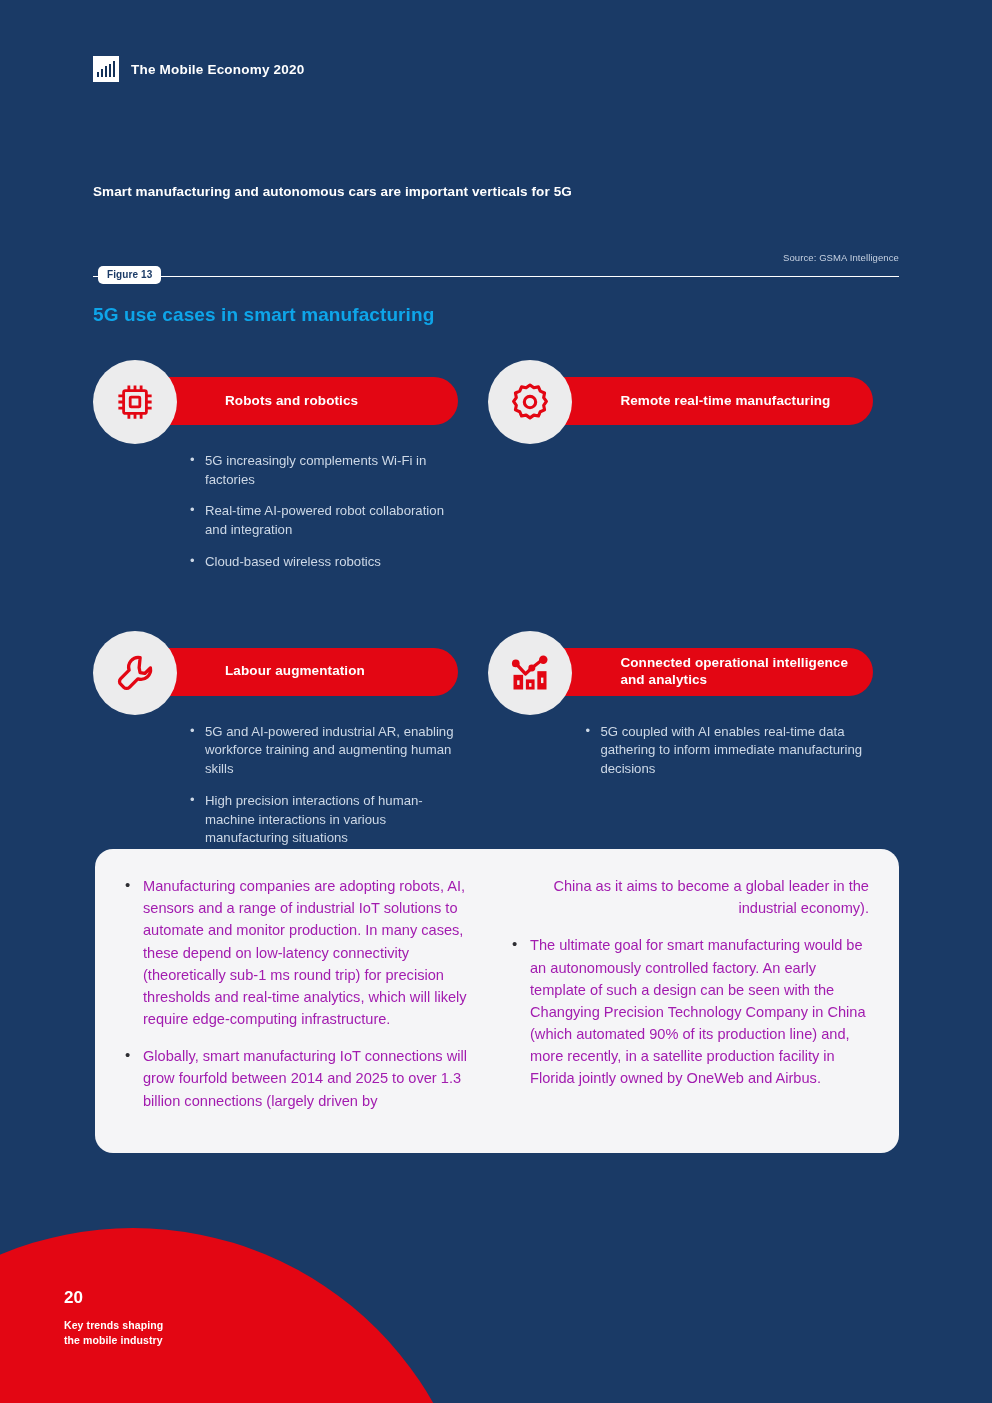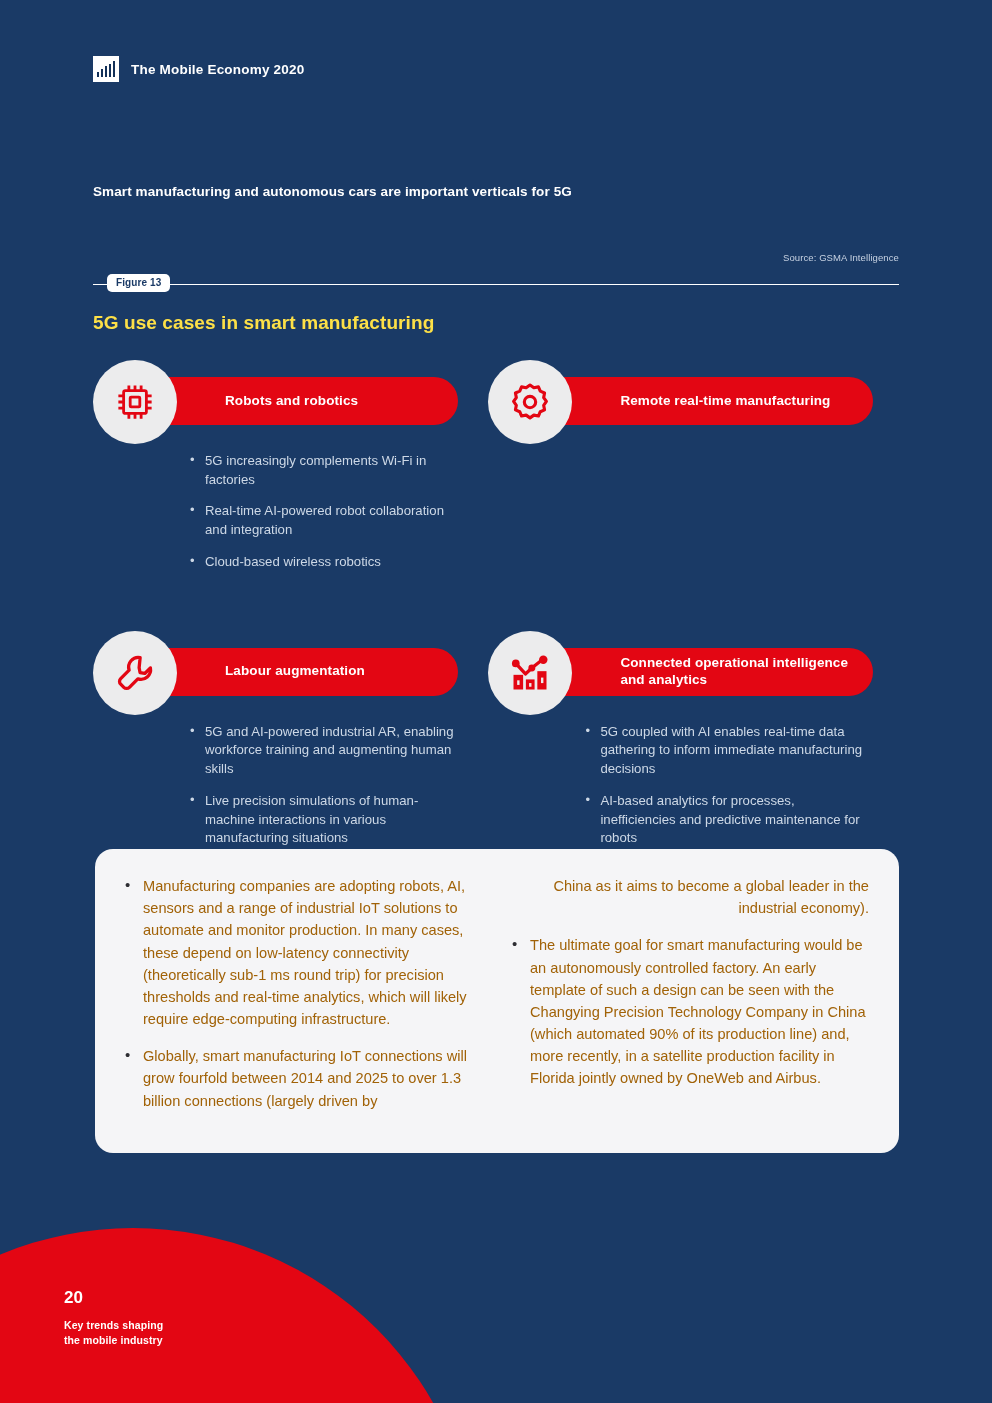--- a/index.html
+++ b/index.html
@@ -92,50 +92,50 @@
     left: 93px;
     top: 252px;
     width: 806px;
     z-index: 3;
   }
   .source-line {
     text-align: right;
     color: #c7d2e2;
     font-size: 9.5px;
     letter-spacing: 0.1px;
-    margin-bottom: 11px;
+    margin-bottom: 3px;
   }
   .rule-row {
     position: relative;
     height: 22px;
   }
   .rule-row .rule {
     position: absolute;
     left: 0;
     right: 0;
     top: 10px;
     height: 1.4px;
     background: #ffffff;
   }
   .figure-badge {
     position: absolute;
-    left: 14px;
+    left: 5px;
     top: 0;
     background: #ffffff;
     color: #1a3a66;
     font-size: 10px;
     font-weight: bold;
     border-radius: 5px;
     padding: 4px 9px 4px 9px;
     line-height: 1;
     letter-spacing: 0.1px;
   }
   .figure-title {
     margin-top: 16px;
-    color: #fde047;
+    color: #0ea5e9;
     font-size: 19px;
     font-weight: bold;
     letter-spacing: 0.1px;
   }
 
   
   .cards {
     position: absolute;
     left: 93px;
     top: 360px;
@@ -224,21 +224,21 @@
     border-radius: 18px;
     padding: 26px 30px 26px 26px;
     display: flex;
     gap: 26px;
     z-index: 3;
   }
   .note-col { width: 50%; }
   .note-col ul li {
     list-style: none;
     position: relative;
-    color: #a16207;
+    color: #a21caf;
     font-size: 14.6px;
     line-height: 1.52;
     padding-left: 22px;
     margin-bottom: 15px;
   }
   .note-col ul li::before {
     content: "\2022";
     position: absolute;
     left: 4px;
     top: -1px;
@@ -353,21 +353,21 @@
             <span class="pill-label">Labour augmentation</span>
           </div>
           <div class="icon-disc">
             <svg width="44" height="44" viewBox="0 0 48 48" fill="none" stroke="#e30613" stroke-width="3.6" stroke-linejoin="round" stroke-linecap="round">
               <path d="M29.6 7.2a10.6 10.6 0 0 0-12.0 13.7L8.4 30.1a4.3 4.3 0 0 0 0 6.1l3.4 3.4a4.3 4.3 0 0 0 6.1 0l9.2-9.2a10.6 10.6 0 0 0 13.7-12.0l-6.1 6.1-5.2-1.0-1.0-5.2z"></path>
             </svg>
           </div>
         </div>
         <ul class="bullets">
           <li>5G and AI-powered industrial AR, enabling workforce training and augmenting human skills</li>
-          <li>Live precision simulations of human-machine interactions in various manufacturing situations</li>
+          <li>High precision interactions of human-machine interactions in various manufacturing situations</li>
         </ul>
       </div>
 
       <div class="card wide">
         <div class="card-head">
           <div class="pill">
             <span class="pill-label">Connected operational intelligence and analytics</span>
           </div>
           <div class="icon-disc">
             <svg width="44" height="44" viewBox="0 0 48 48">
@@ -381,21 +381,20 @@
               <rect x="19.5" y="31" width="9.5" height="11" fill="#e30613"></rect>
               <rect x="32" y="22" width="10" height="20" fill="#e30613"></rect>
               <rect x="10" y="32" width="2.6" height="5" fill="#ececed"></rect>
               <rect x="23" y="35" width="2.6" height="4" fill="#ececed"></rect>
               <rect x="36" y="29" width="2.6" height="6" fill="#ececed"></rect>
             </svg>
           </div>
         </div>
         <ul class="bullets">
           <li>5G coupled with AI enables real-time data gathering to inform immediate manufacturing decisions</li>
-          <li>AI-based analytics for processes, inefficiencies and predictive maintenance for robots</li>
         </ul>
       </div>
 
     </div>
   </div>
 
   <div class="note-box">
     <div class="note-col left">
       <ul>
         <li>Manufacturing companies are adopting robots, AI, sensors and a range of industrial IoT solutions to automate and monitor production. In many cases, these depend on low-latency connectivity (theoretically sub-1 ms round trip) for precision thresholds and real-time analytics, which will likely require edge-computing infrastructure.</li>

